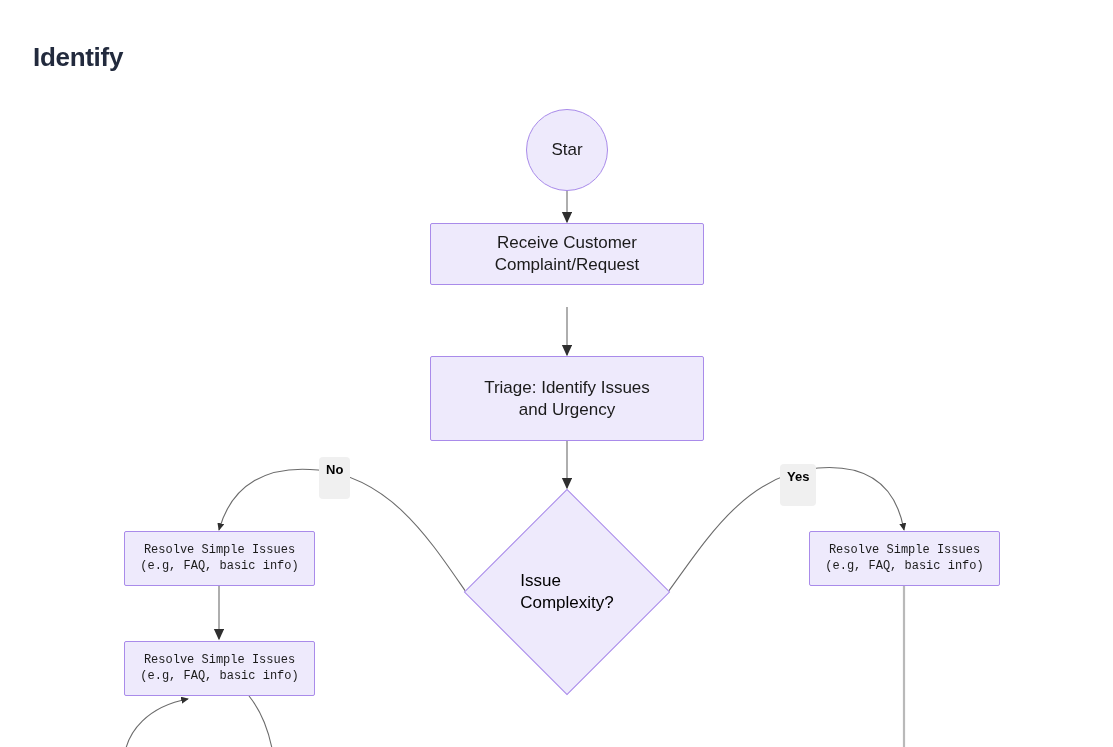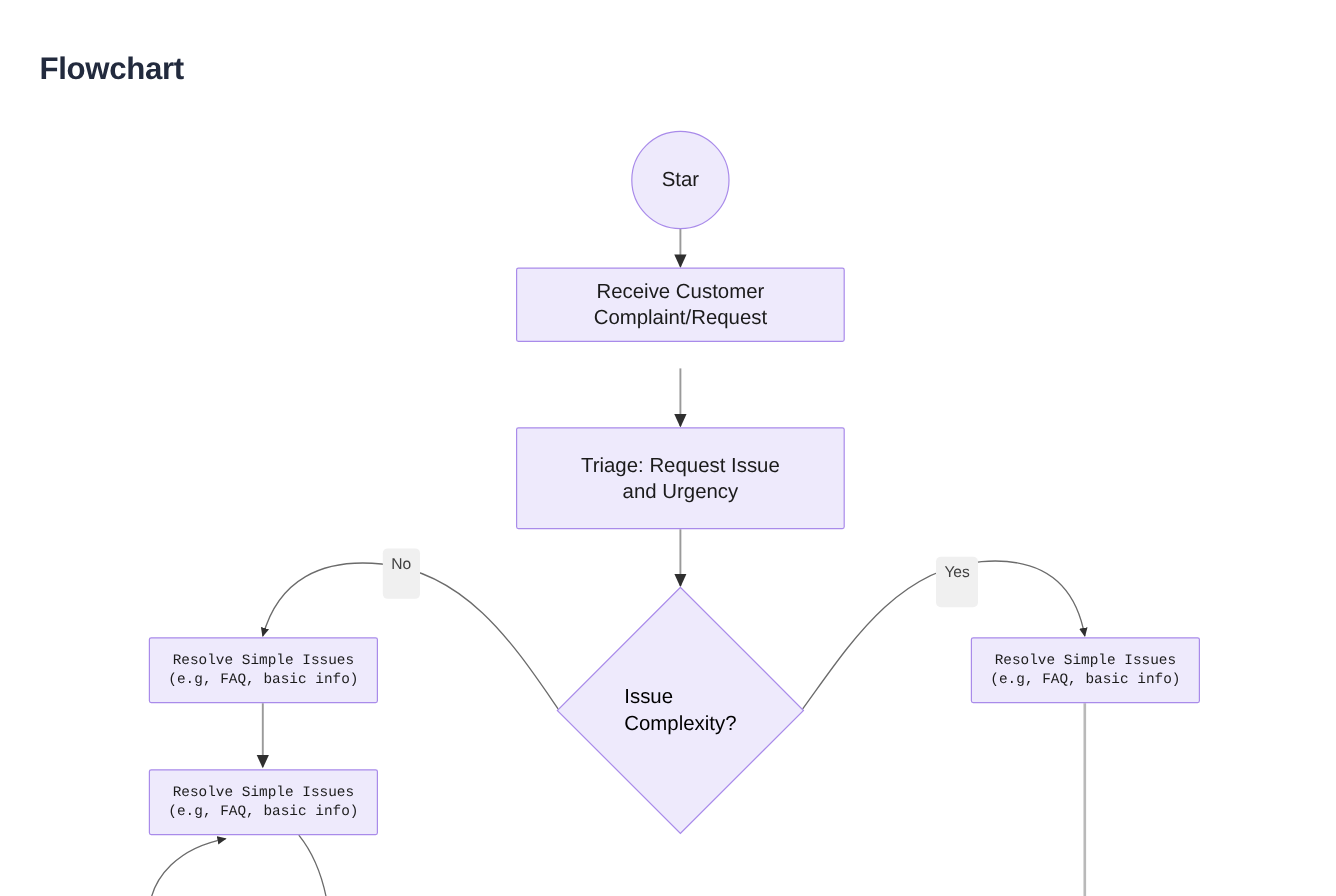--- a/index.html
+++ b/index.html
@@ -101,31 +101,32 @@
   }
   .node-diamond .node-label {
     position: relative;
     z-index: 2;
   }
 
   .edge-label {
     position: absolute;
     background: #f0f0f0;
     border-radius: 4px;
-    color: #404040;
+    color: #000000;
     font-size: 13px;
     line-height: 1;
     padding: 6px 7px 23px 7px;
     white-space: nowrap;
+    font-weight: bold;
   }
 </style>
 </head>
 <body>
 
-<div id="page-title">Flowchart</div>
+<div id="page-title">Identify</div>
 
 <div id="canvas">
 
   <svg class="edges" viewBox="0 0 1113 747" xmlns="http://www.w3.org/2000/svg">
     <defs>
       <marker id="arrow" markerWidth="9" markerHeight="9" refX="6.2" refY="3.2" orient="auto" markerUnits="strokeWidth">
         <path d="M0,0 L7,3.2 L0,6.4 z" fill="#2f2f2f"></path>
       </marker>
     </defs>
 
@@ -169,21 +170,21 @@
   <div class="node node-circle" style="left:526px; top:109px; width:82px; height:82px;">
     <span class="node-label label-md">Star</span>
   </div>
 
   <div class="node node-rect" style="left:430px; top:223px; width:274px; height:62px;">
     <span class="node-label label-lg">Receive Customer
 Complaint/Request</span>
   </div>
 
   <div class="node node-rect" style="left:430px; top:356px; width:274px; height:85px;">
-    <span class="node-label label-lg">Triage: Request Issue
+    <span class="node-label label-lg">Triage: Identify Issues
 and Urgency</span>
   </div>
 
   <div class="node-diamond" style="left:464px; top:489px; width:206px; height:206px;">
     <span class="dia-shape"></span>
     <span class="node-label label-lg">Issue
 Complexity?</span>
   </div>
 
   <div class="node node-rect" style="left:124px; top:531px; width:191px; height:55px;">

